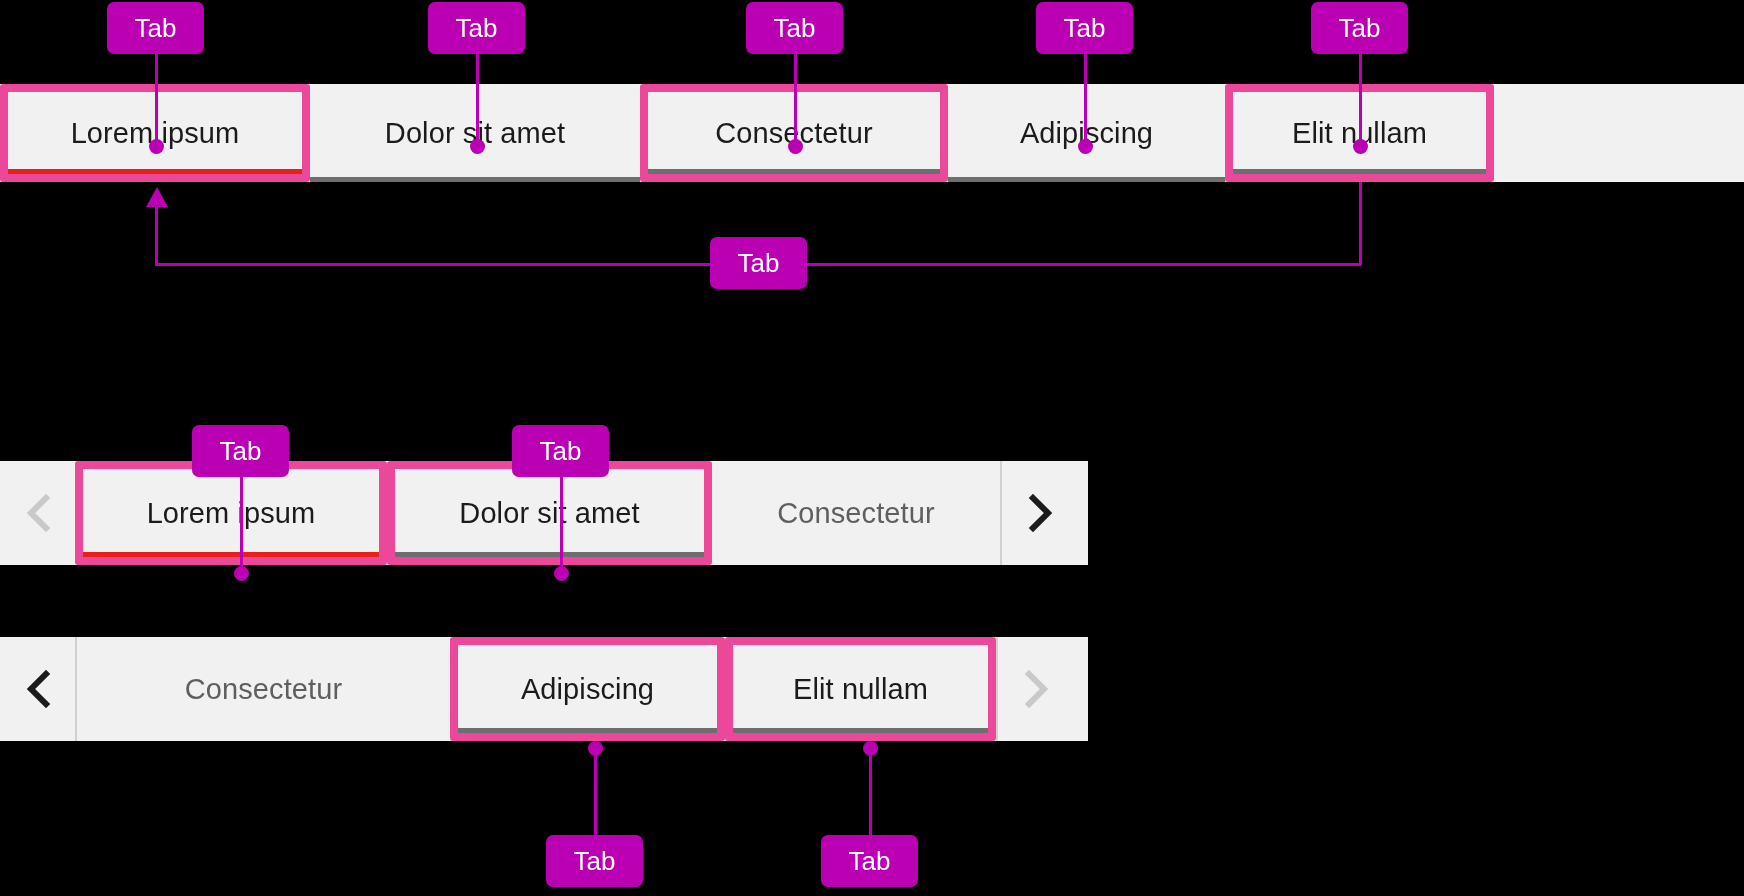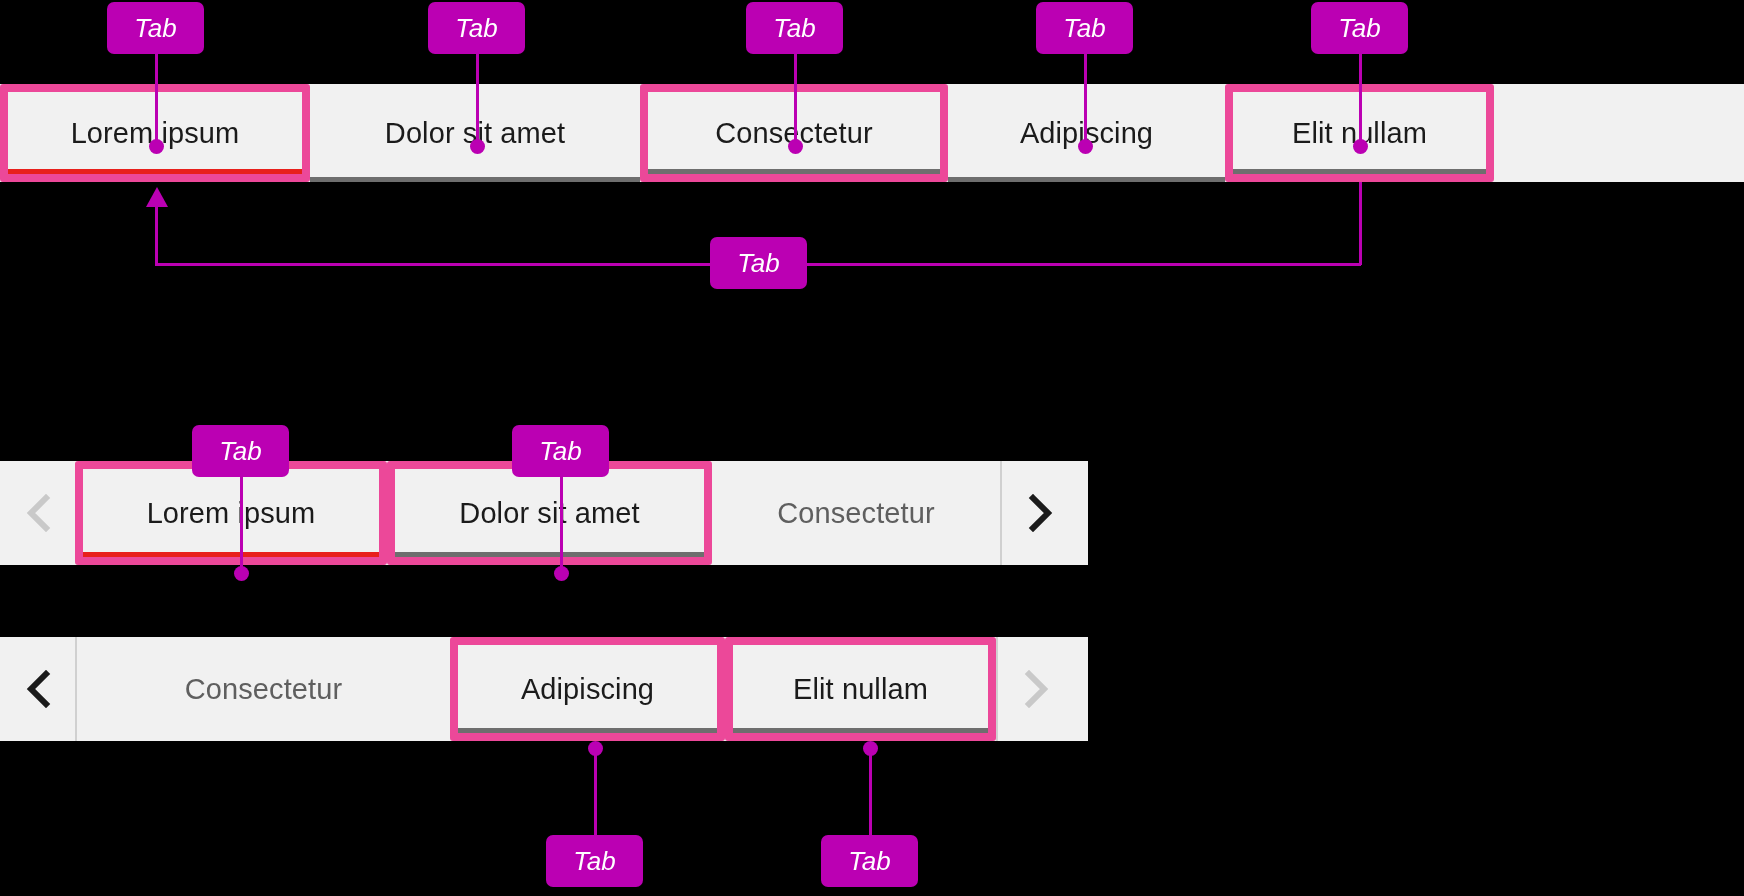--- a/index.html
+++ b/index.html
@@ -53,21 +53,21 @@
   .arrowbtn {
     width: 75px; height: 104px;
     display: flex; align-items: center; justify-content: center;
     background: #f1f1f1;
     flex: 0 0 auto;
   }
   .arrowbtn svg { display: block; }
   .sep { width: 2px; background: #d0d0d0; flex: 0 0 auto; align-self: stretch; }
 
   
-  #overlay { position: absolute; inset: 0; pointer-events: none; font-style: italic; }
+  #overlay { position: absolute; inset: 0; pointer-events: none; }
   .badge {
     position: absolute;
     background: #bb00b3;
     color: #ffffff;
     font-size: 26px;
     border-radius: 7px;
     display: flex; align-items: center; justify-content: center;
     pointer-events: auto;
   }
   .dot {

